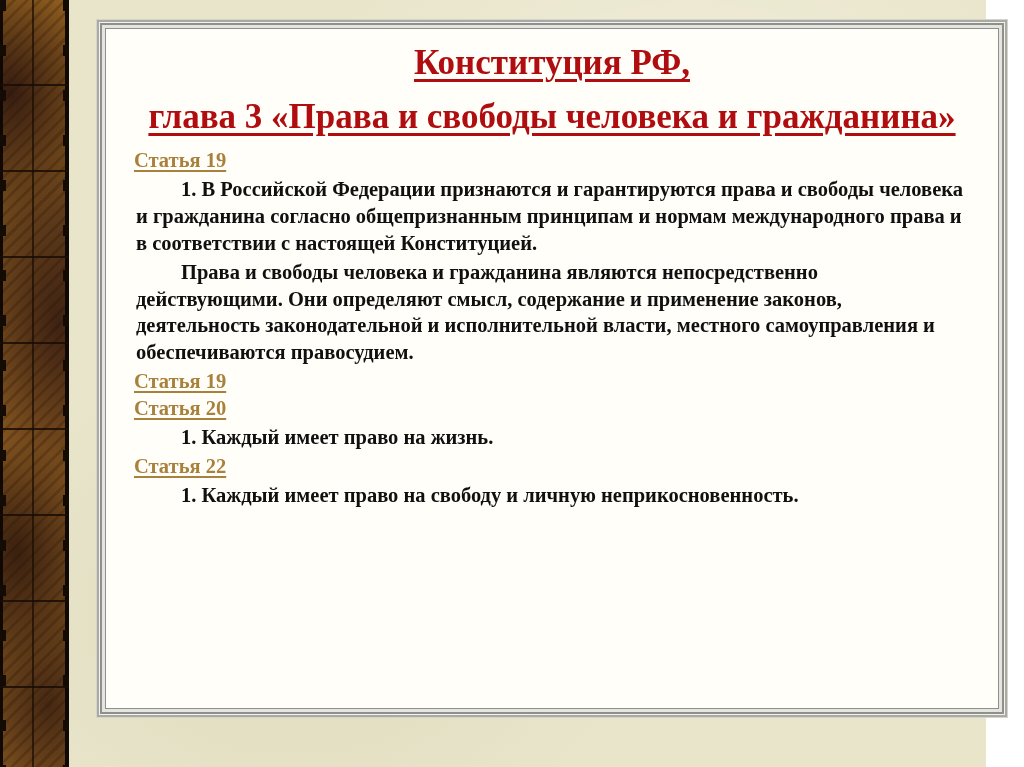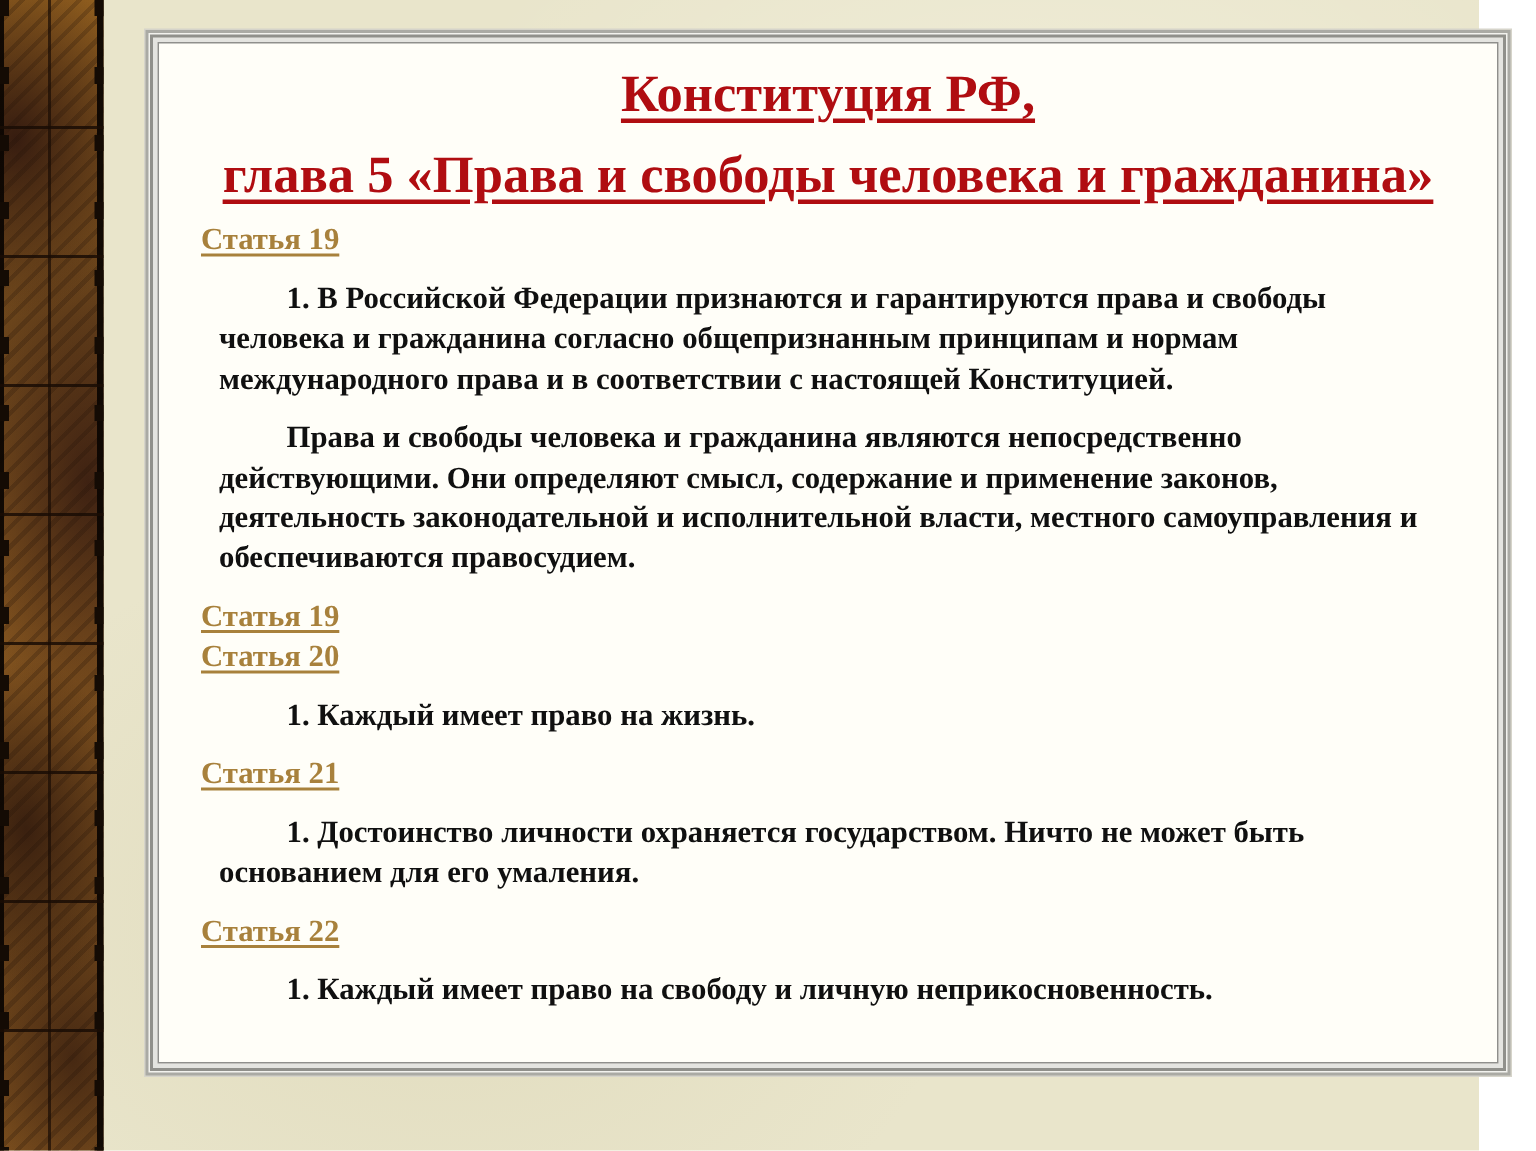--- a/index.html
+++ b/index.html
@@ -75,40 +75,40 @@
     color: #a8813c;
   }
   .article-heading .u {
     color: #a8813c;
     text-decoration: underline;
     text-decoration-thickness: 2px;
     text-underline-offset: 3px;
     cursor: pointer;
   }
   .article-text {
-    margin: 12px;
+    margin: 2px;
     text-indent: 45px;
     text-align: left;
   }
 </style>
 </head>
 <body>
 
 <div class="slide-bg">
 
   <div class="film-strip">
     <div class="ticks left"></div>
     <div class="ticks right"></div>
   </div>
 
   <div class="panel">
 
     <div class="title-block">
       <div class="title-line"><span class="u">Конституция РФ,</span></div>
-      <div class="title-line"><span class="u">глава 5 «Права и свободы человека и гражданина»</span></div>
+      <div class="title-line"><span class="u">глава 3 «Права и свободы человека и гражданина»</span></div>
     </div>
 
     <div class="articles">
 
       <section class="article">
         <div class="article-heading"><span class="u">Статья 19</span></div>
         <p class="article-text">1. В Российской Федерации признаются и гарантируются права и свободы человека и гражданина согласно общепризнанным принципам и нормам международного права и в соответствии с настоящей Конституцией.</p>
       </section>
 
       <section class="article">
@@ -117,24 +117,20 @@
 
       <section class="article">
         <div class="article-heading"><span class="u">Статья 19</span></div>
       </section>
 
       <section class="article">
         <div class="article-heading"><span class="u">Статья 20</span></div>
         <p class="article-text">1. Каждый имеет право на жизнь.</p>
       </section>
 
-      <section class="article">
-        <div class="article-heading"><span class="u">Статья 21</span></div>
-        <p class="article-text">1. Достоинство личности охраняется государством. Ничто не может быть основанием для его умаления.</p>
-      </section>
 
       <section class="article">
         <div class="article-heading"><span class="u">Статья 22</span></div>
         <p class="article-text">1. Каждый имеет право на свободу и личную неприкосновенность.</p>
       </section>
 
 
     </div>
   </div>
 </div>

